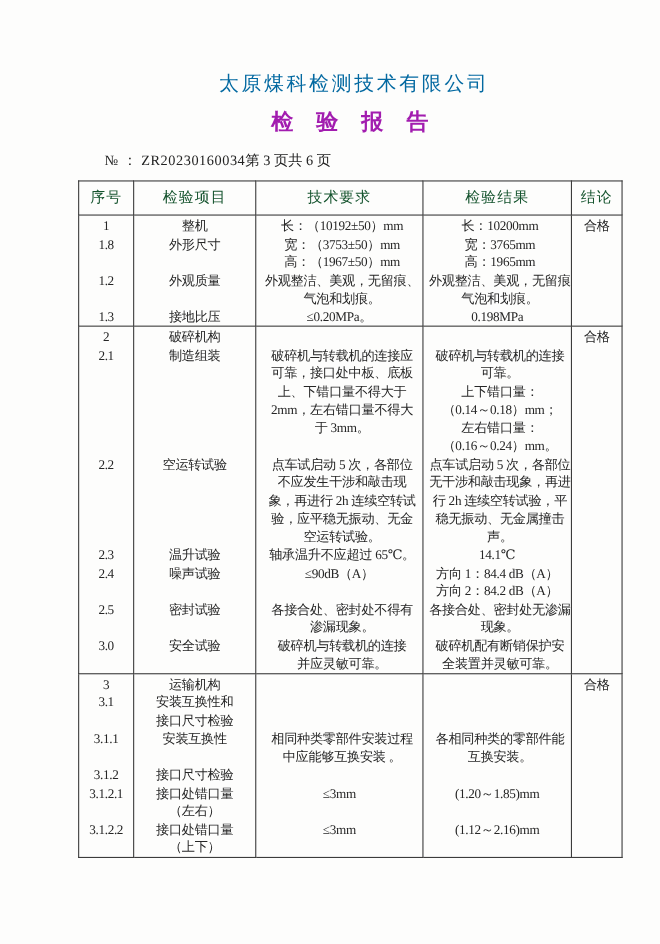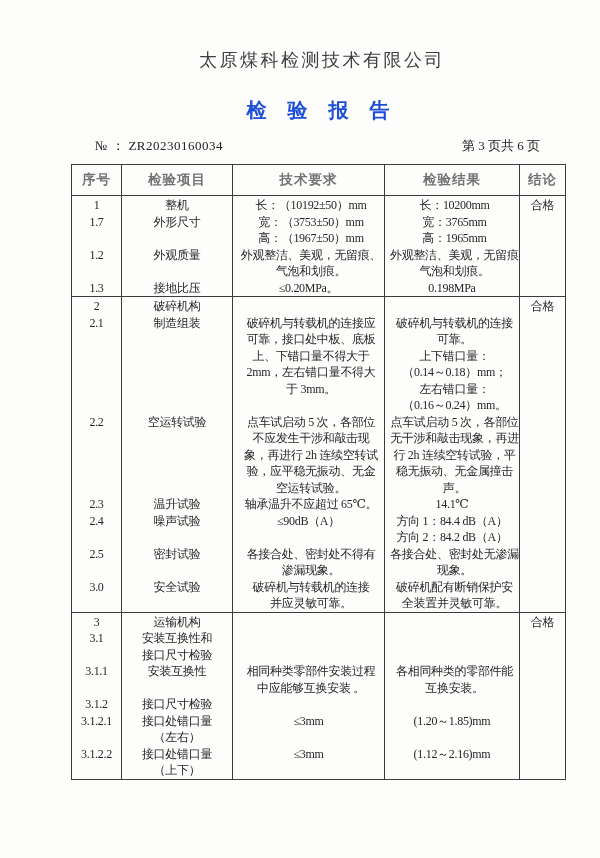--- a/index.html
+++ b/index.html
@@ -4,40 +4,40 @@
 <style>
   html,body{margin:0;padding:0;}
   body{
     width:600px;height:858px;background:#ffffff;
     font-family:"Liberation Serif","DejaVu Serif",serif;
   }
   .page{
     position:relative;width:600px;height:858px;background:#fdfdfc;color:#262626;overflow:hidden;
   }
   .company{
-    position:absolute;top:48px;left:72px;width:500px;text-align:center;
-    font-size:18px;letter-spacing:2.5px;color:#404040;
+    position:absolute;top:64px;left:72px;width:500px;text-align:center;
+    font-size:18px;letter-spacing:2.5px;color:#0369a1;
   }
   .doc-title{
     position:absolute;top:97px;left:72px;width:500px;text-align:center;
-    font-size:20px;font-weight:bold;letter-spacing:8px;color:#1d4ed8;
+    font-size:20px;font-weight:bold;letter-spacing:8px;color:#a21caf;
   }
   .meta-row{
     position:absolute;top:137px;left:95px;width:445px;display:flex;
-    justify-content:space-between;font-size:13px;color:#222;
+    font-size:13px;color:#222;
   }
   .report-no span{letter-spacing:0.5px;}
   table.report-table{
     position:absolute;top:164px;left:71px;width:494px;
     border-collapse:collapse;table-layout:fixed;border:1.5px solid #383838;
   }
   col.c1{width:50px;}col.c2{width:111px;}col.c3{width:152px;}col.c4{width:135px;}col.c5{width:46px;}
   .report-table th{
     border:1px solid #3c3c3c;height:30px;padding:0;text-align:center;
-    font-size:13.5px;font-weight:bold;color:#737373;letter-spacing:1px;
+    font-size:13.5px;font-weight:normal;color:#14532d;letter-spacing:1px;
   }
   .report-table td{
     border:1px solid #3c3c3c;padding:1px 0 0 0;vertical-align:top;
   }
   .ln{
     height:16.5px;line-height:16.5px;font-size:12px;color:#262626;
     white-space:nowrap;overflow:hidden;letter-spacing:-0.3px;
   }
   .ln.c{text-align:center;}
   .ln.l{text-align:center;padding-left:5px;}
@@ -73,21 +73,21 @@
         <th>检验项目</th>
         <th>技术要求</th>
         <th>检验结果</th>
         <th>结论</th>
       </tr>
     </thead>
     <tbody>
         <tr>
           <td>
             <div class="ln c">1</div>
-            <div class="ln c">1.7</div>
+            <div class="ln c">1.8</div>
             <div class="ln c">&nbsp;</div>
             <div class="ln c">1.2</div>
             <div class="ln c">&nbsp;</div>
             <div class="ln c">1.3</div>
           </td>
           <td>
             <div class="ln c">整机</div>
             <div class="ln c">外形尺寸</div>
             <div class="ln c">&nbsp;</div>
             <div class="ln c">外观质量</div>

